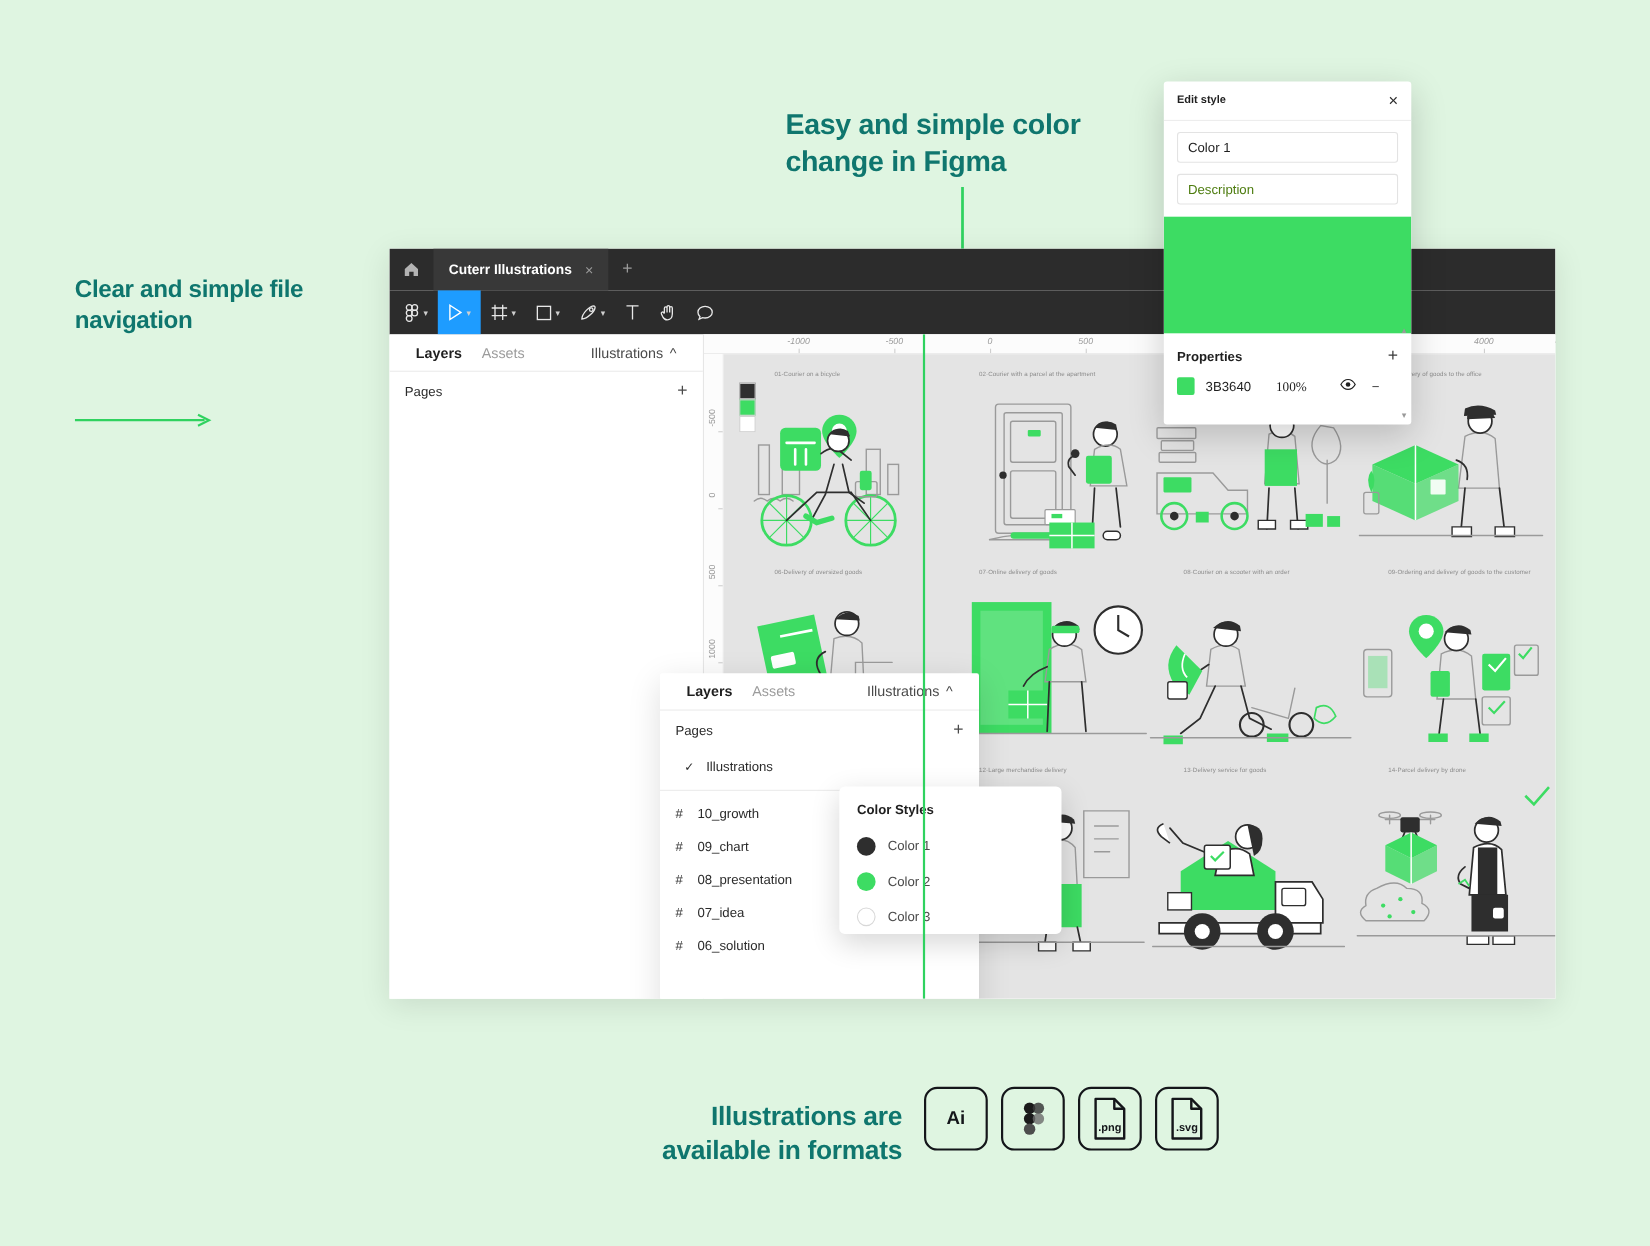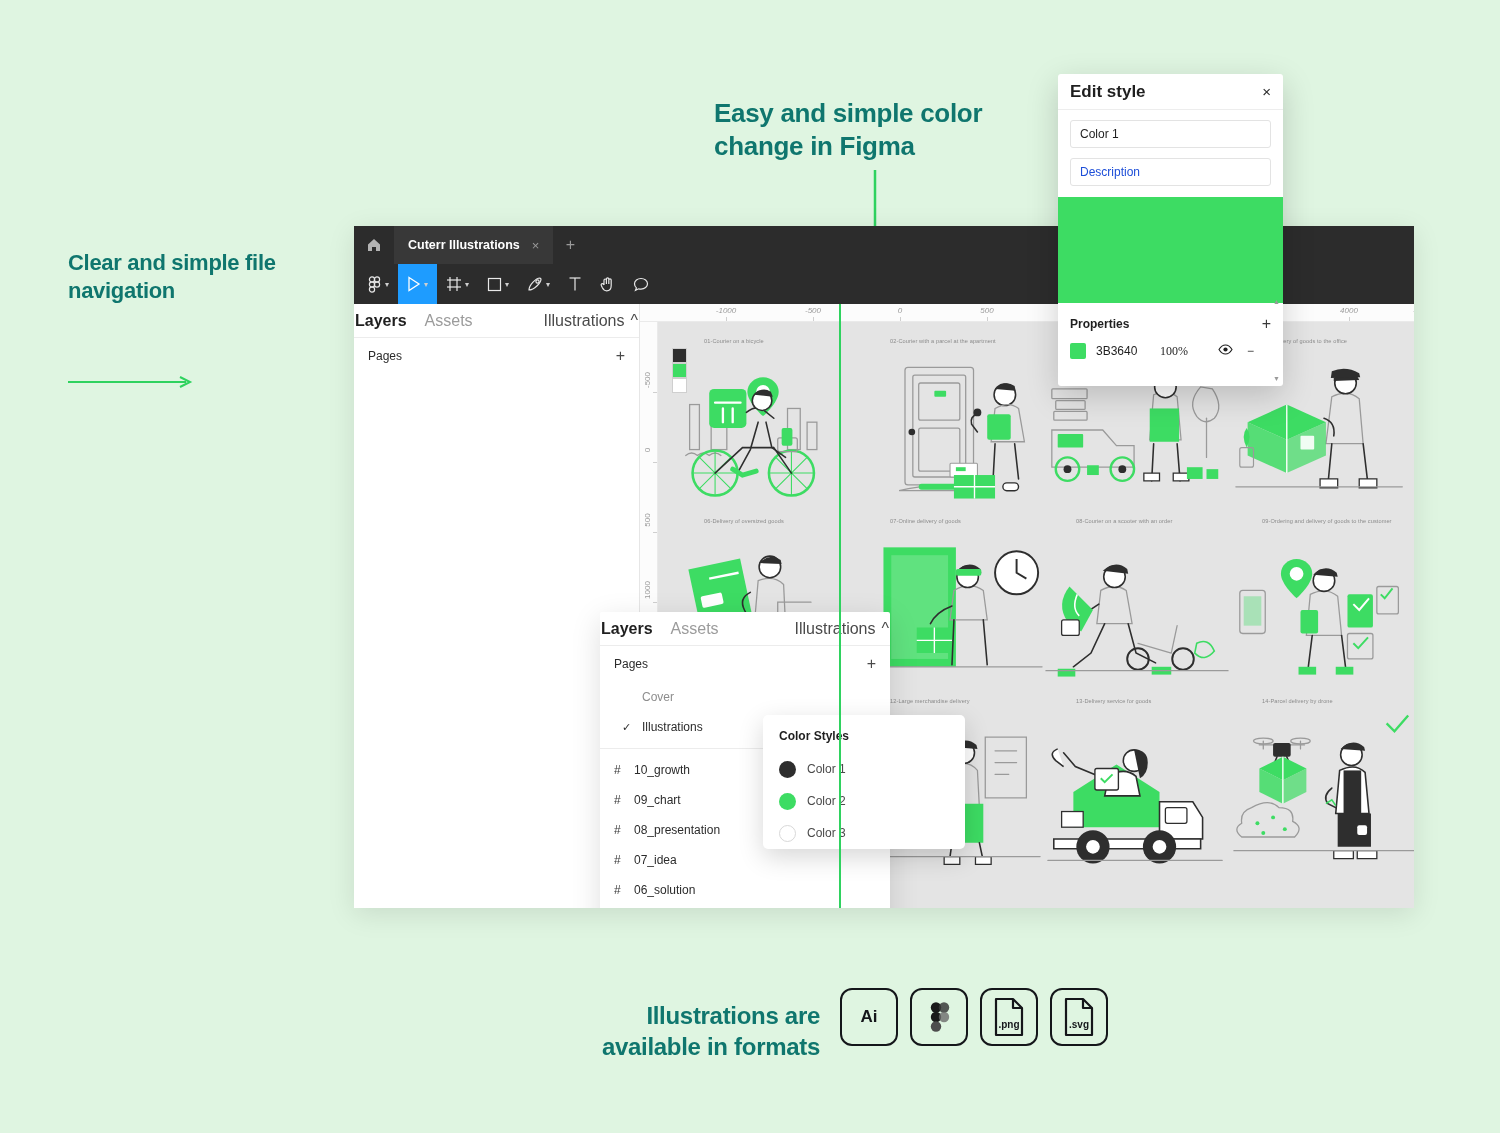--- a/index.html
+++ b/index.html
@@ -84,23 +84,23 @@
 
   
   #left-panel-back {
     position: absolute; left: 0; top: 78px;
     width: 286px; height: 604px;
     background: #ffffff;
     border-right: 1px solid #e6e6e6;
   }
   .panel-tabs {
     display: flex; align-items: center;
-    height: 34px; padding: 0 1px;
+    height: 34px; padding: 0 24px;
     border-bottom: 1px solid #ececec;
-    font-size: 16px;
+    font-size: 13px;
   }
   .panel-tabs .pt { margin-right: 18px; color: #9b9b9b; }
   .panel-tabs .pt.sel { color: #1f1f1f; font-weight: bold; }
   .panel-tabs .page-sel {
     margin-left: auto; color: #4a4a4a; display: flex; align-items: center; gap: 6px;
   }
   .pages-head {
     display: flex; align-items: center;
     height: 36px; padding: 0 14px;
     font-size: 12px; color: #2b2b2b;
@@ -200,29 +200,29 @@
     border-radius: 3px;
     box-shadow: 0 10px 32px rgba(0,0,0,0.18);
     overflow: hidden;
     z-index: 20;
   }
   #es-head {
     height: 36px; display: flex; align-items: center;
     padding: 0 12px;
     border-bottom: 1px solid #ededed;
   }
-  #es-head .t { font-size: 17px; font-weight: bold; color: #1f1f1f; }
+  #es-head .t { font-size: 10px; font-weight: bold; color: #1f1f1f; }
   #es-head .x { margin-left: auto; color: #2b2b2b; font-size: 15px; line-height: 1; }
   .es-field {
     margin: 10px 12px 0 12px; height: 28px;
     border: 1px solid #e3e3e3; border-radius: 3px;
     display: flex; align-items: center; padding: 0 9px;
     font-size: 12px; color: #1f1f1f;
   }
-  .es-field.ph { color: #1d4ed8; }
+  .es-field.ph { color: #4d7c0f; }
   #es-preview { margin-top: 11px; width: 100%; height: 106px; background: #3ddc63; }
   #es-props {
     display: flex; align-items: center; padding: 12px 12px 0 12px;
   }
   #es-props .lbl { font-size: 12px; font-weight: bold; color: #1f1f1f; }
   #es-props .plus { margin-left: auto; font-size: 16px; color: #3a3a3a; }
   #es-prop-row {
     display: flex; align-items: center; gap: 0;
     padding: 10px 12px 0 12px; font-size: 12px; color: #1f1f1f;
   }
@@ -714,24 +714,20 @@
       <span class="page-sel">
         <span>Illustrations</span>
         <span>^</span>
       </span>
     </div>
     <div class="pages-head">
       <span>Pages</span>
       <span class="plus">+</span>
     </div>
     <div id="lp-pages">
-        <div class="lp-row muted">
-          <span class="chk"></span>
-          <span>Cover</span>
-        </div>
         <div class="lp-row">
           <span class="chk">✓</span>
           <span>Illustrations</span>
         </div>
       </div>
     <div class="lp-divider"></div>
     <div id="lp-frames">
         <div class="lp-frame">
           <span class="lp-hash">#</span>
           <span>10_growth</span>

